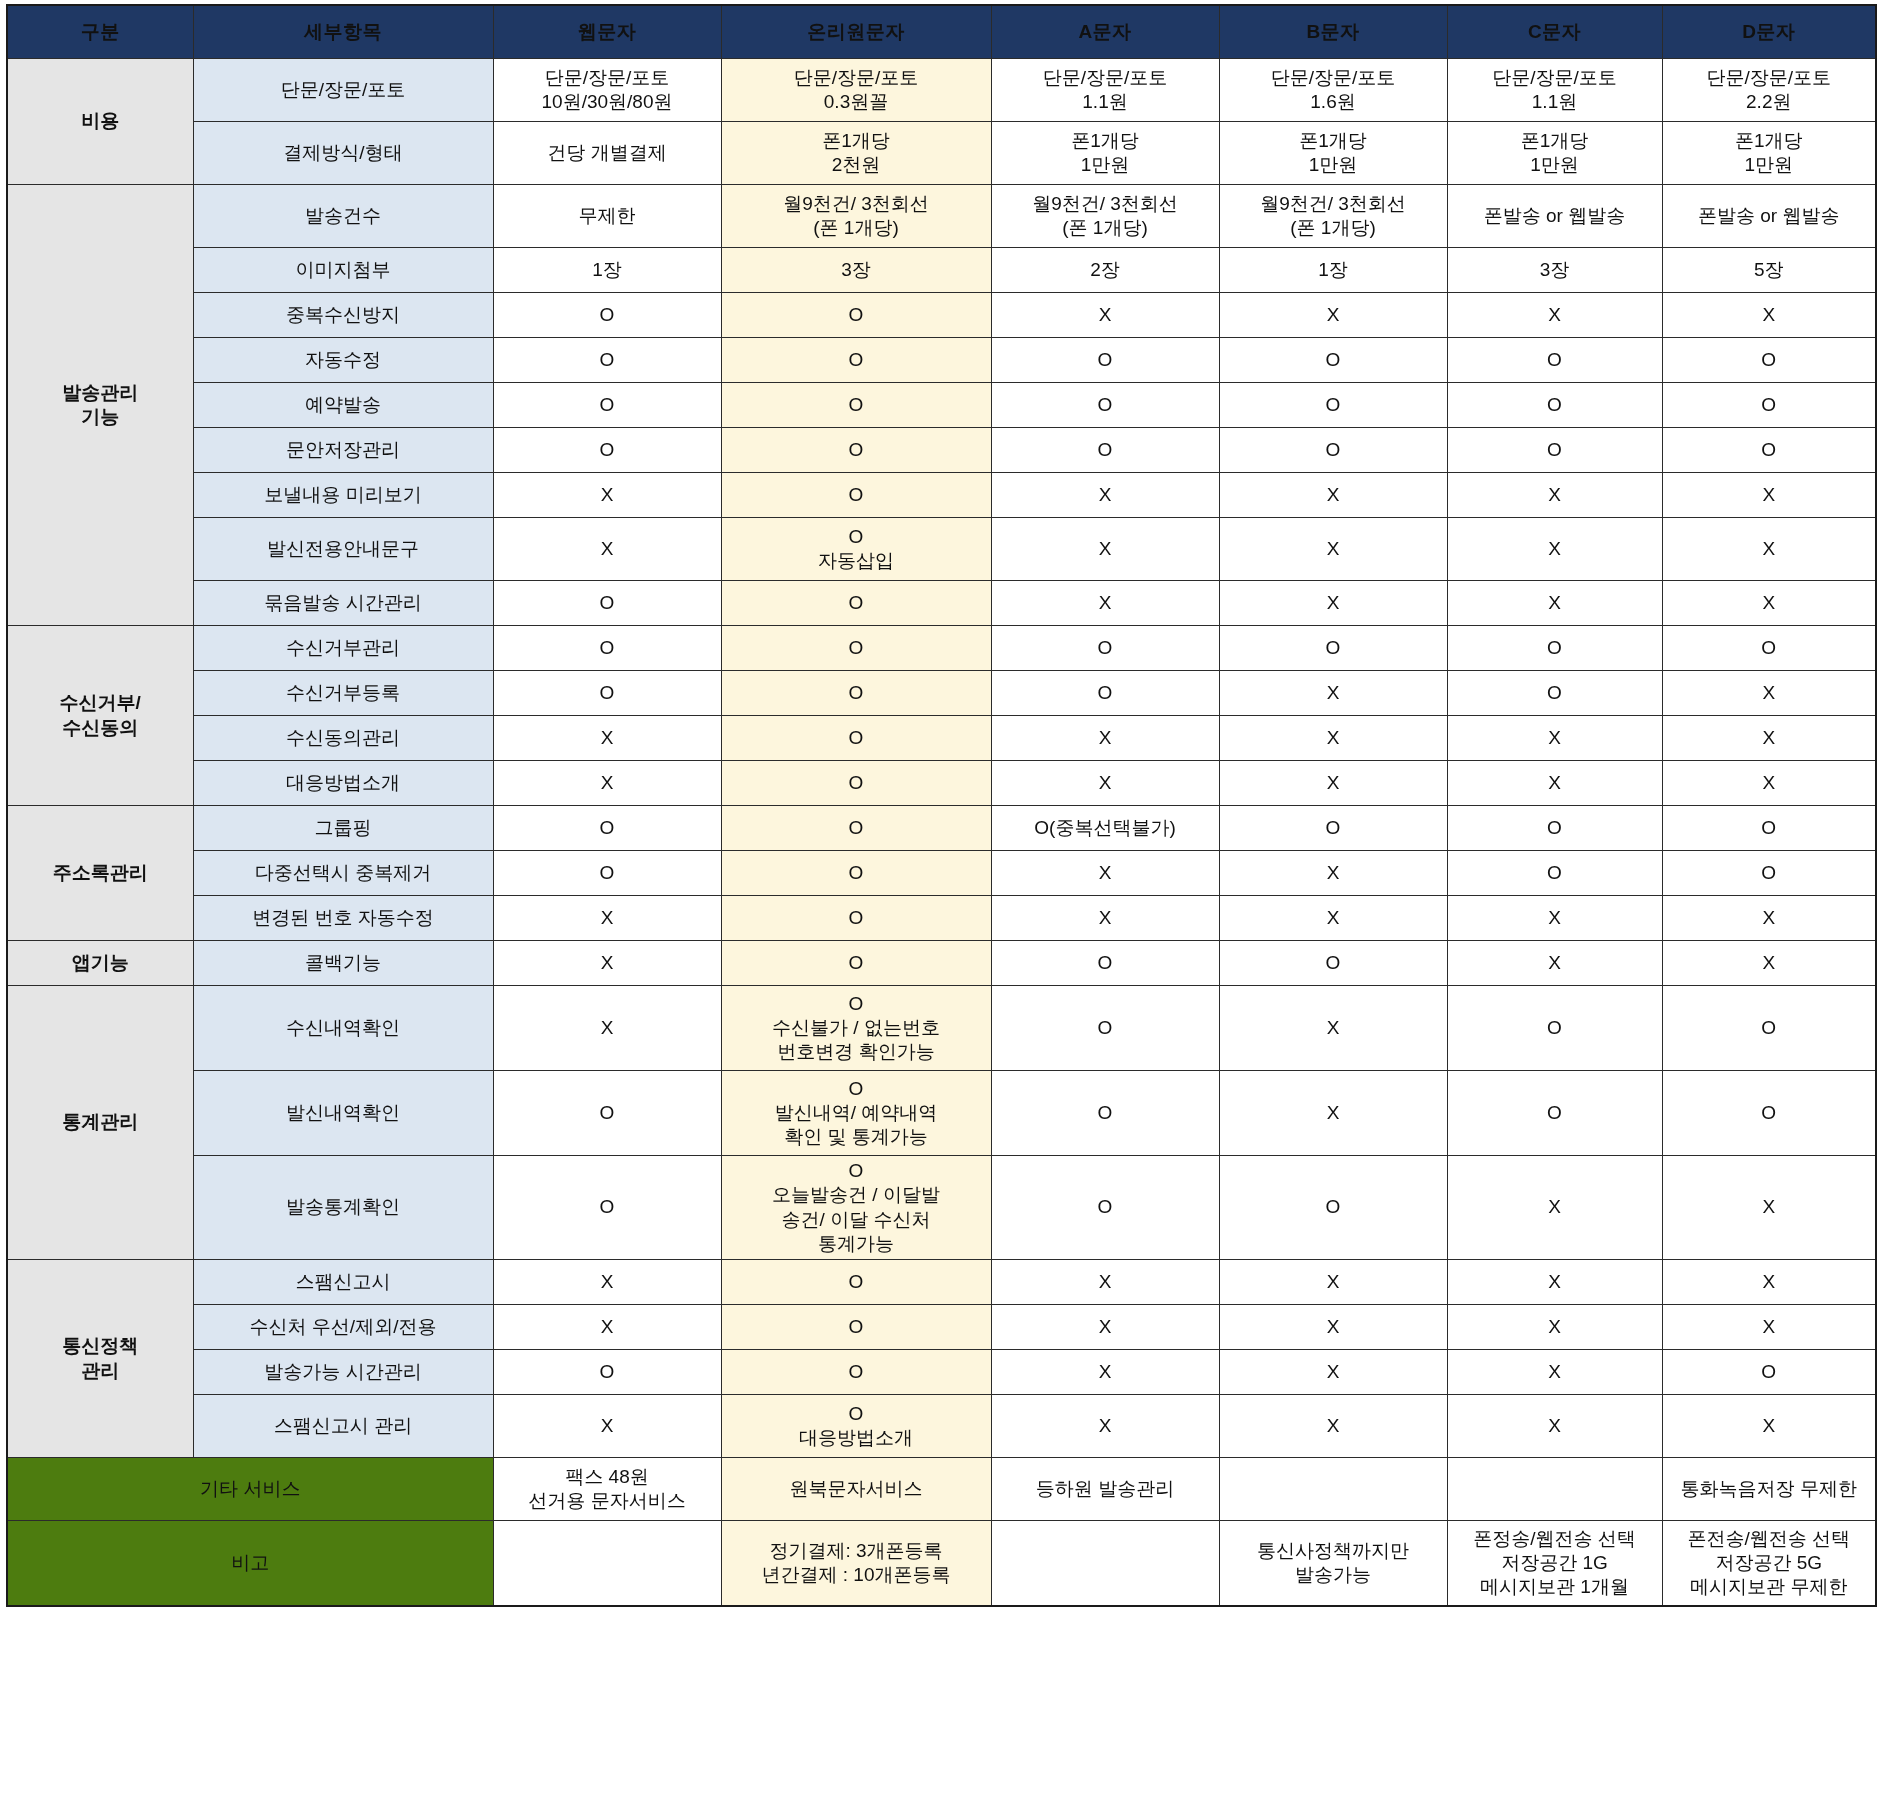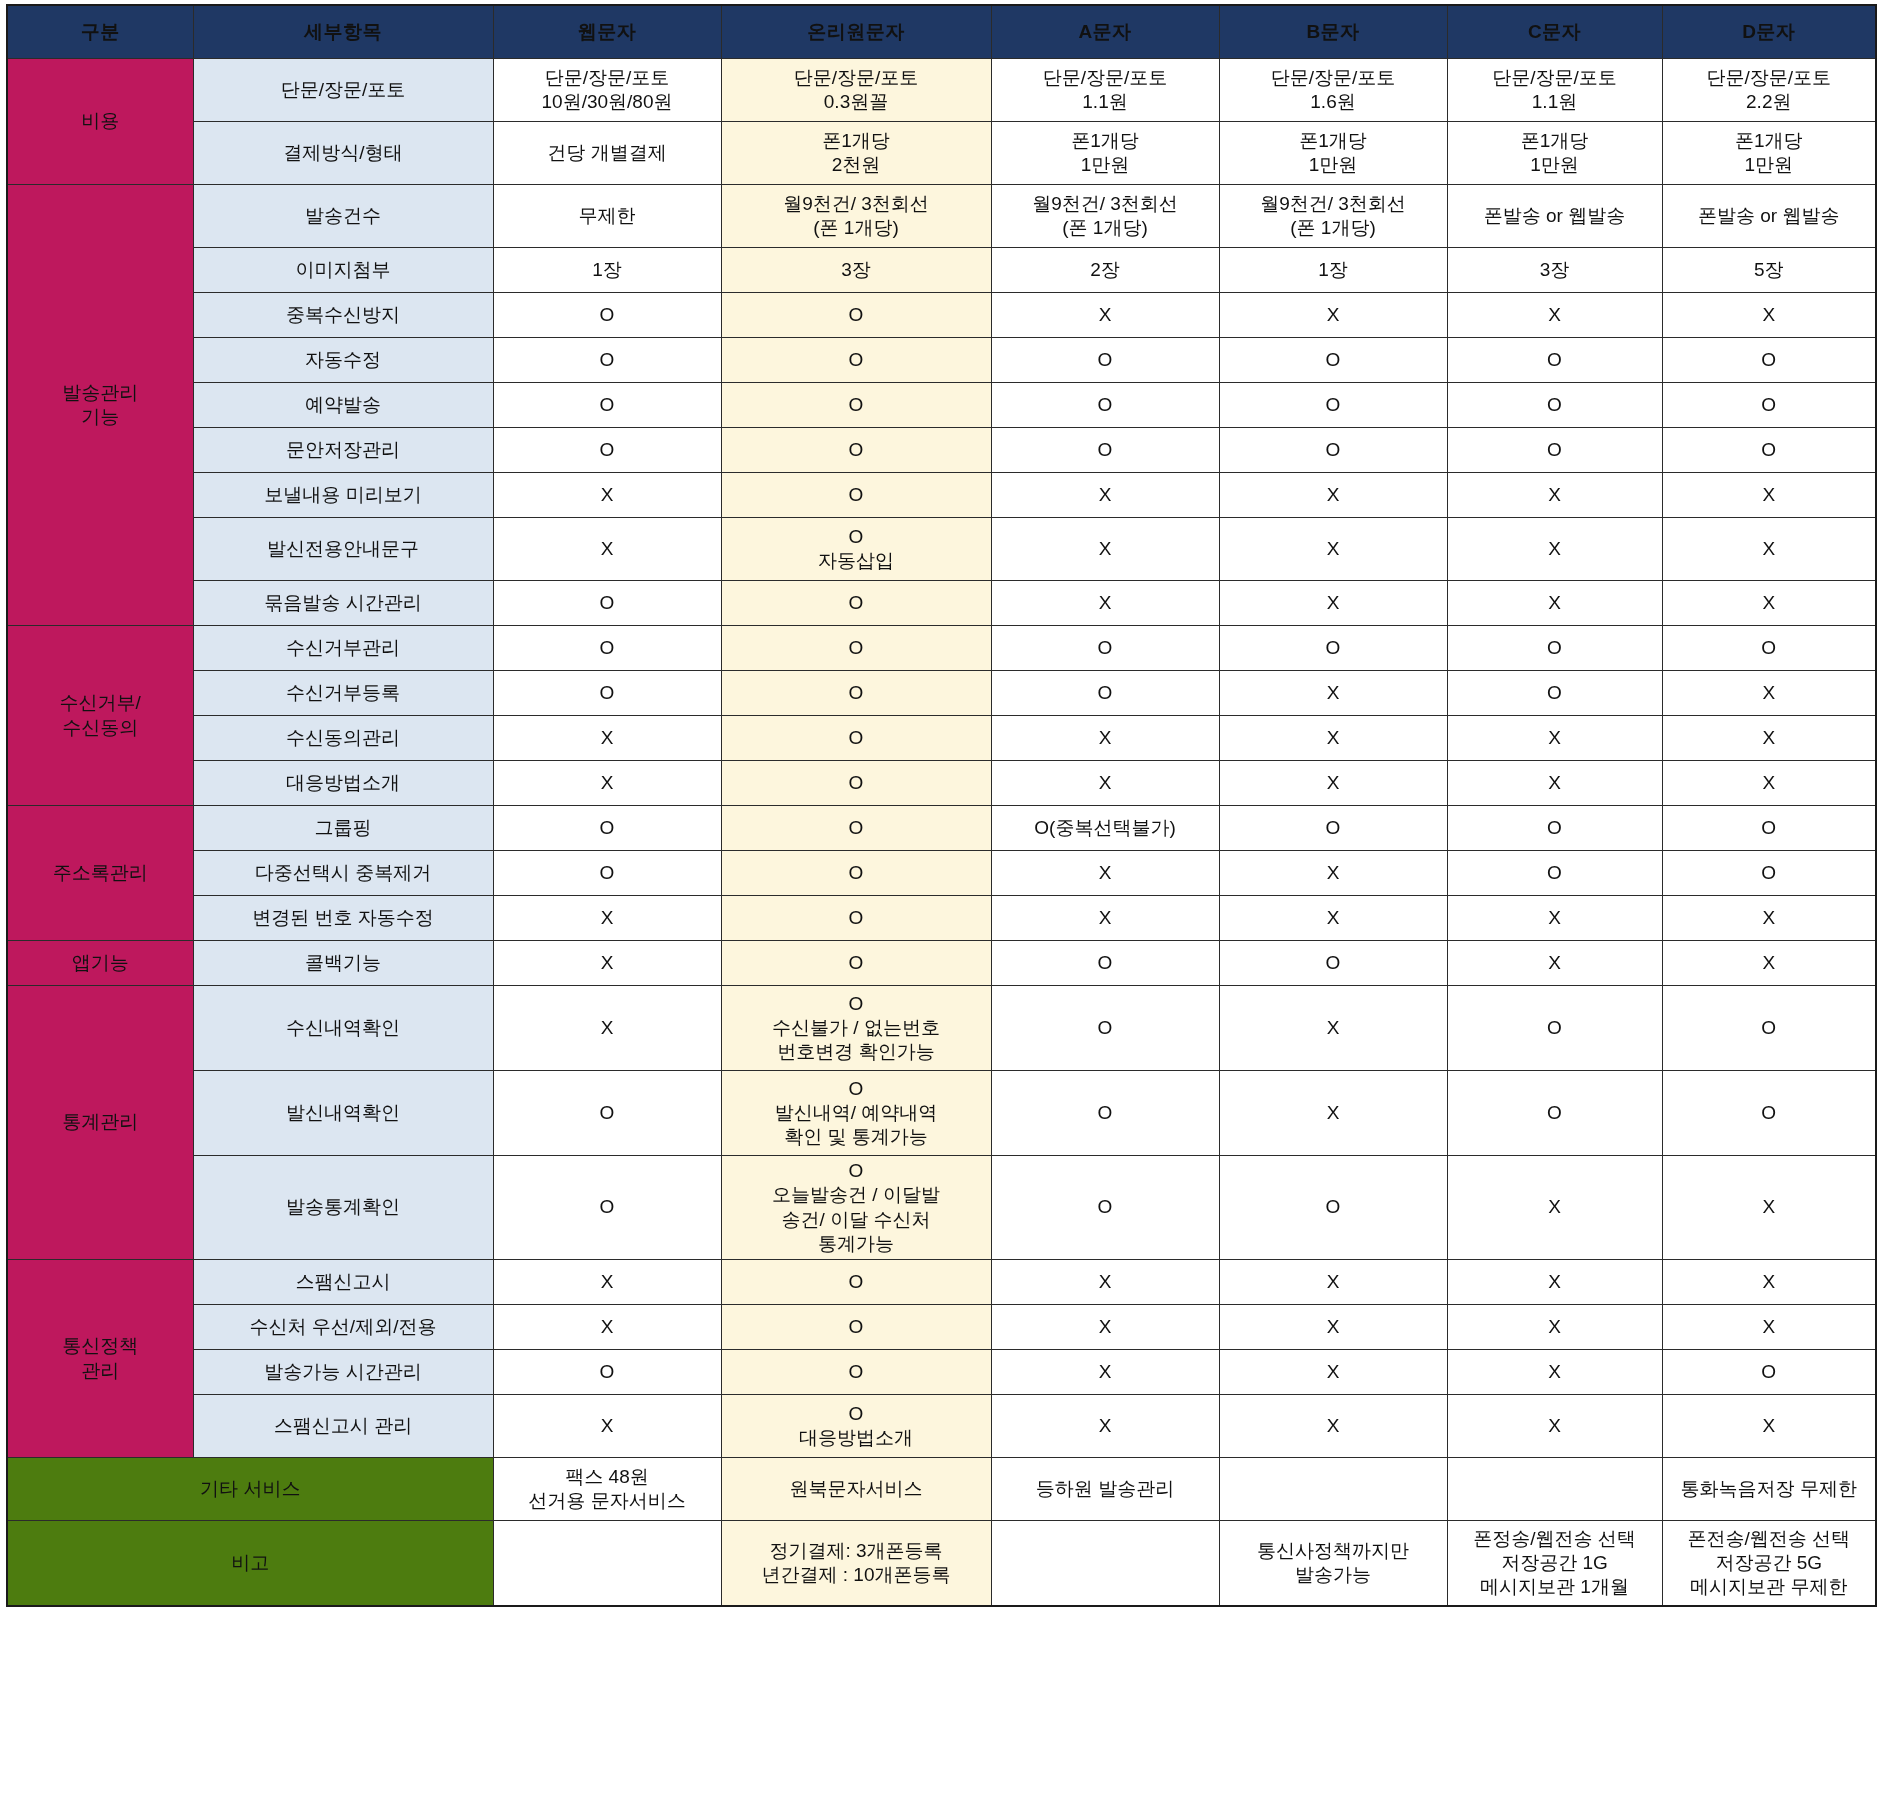--- a/index.html
+++ b/index.html
@@ -45,23 +45,23 @@
   thead th {
     background: #1f3864;
     color: #ffffff;
     font-weight: bold;
     font-size: 23px;
     height: 46px;
     border: 1px solid #1f3864;
     letter-spacing: 0.5px;
   }
   td.group {
-    background: #be185d;
+    background: #e5e5e5;
     font-size: 22px;
-    font-weight: normal;
+    font-weight: bold;
     color: #111;
   }
   td.item {
     background: #dce6f1;
     font-size: 21px;
     color: #111;
   }
   td.val {
     background: #ffffff;
   }

